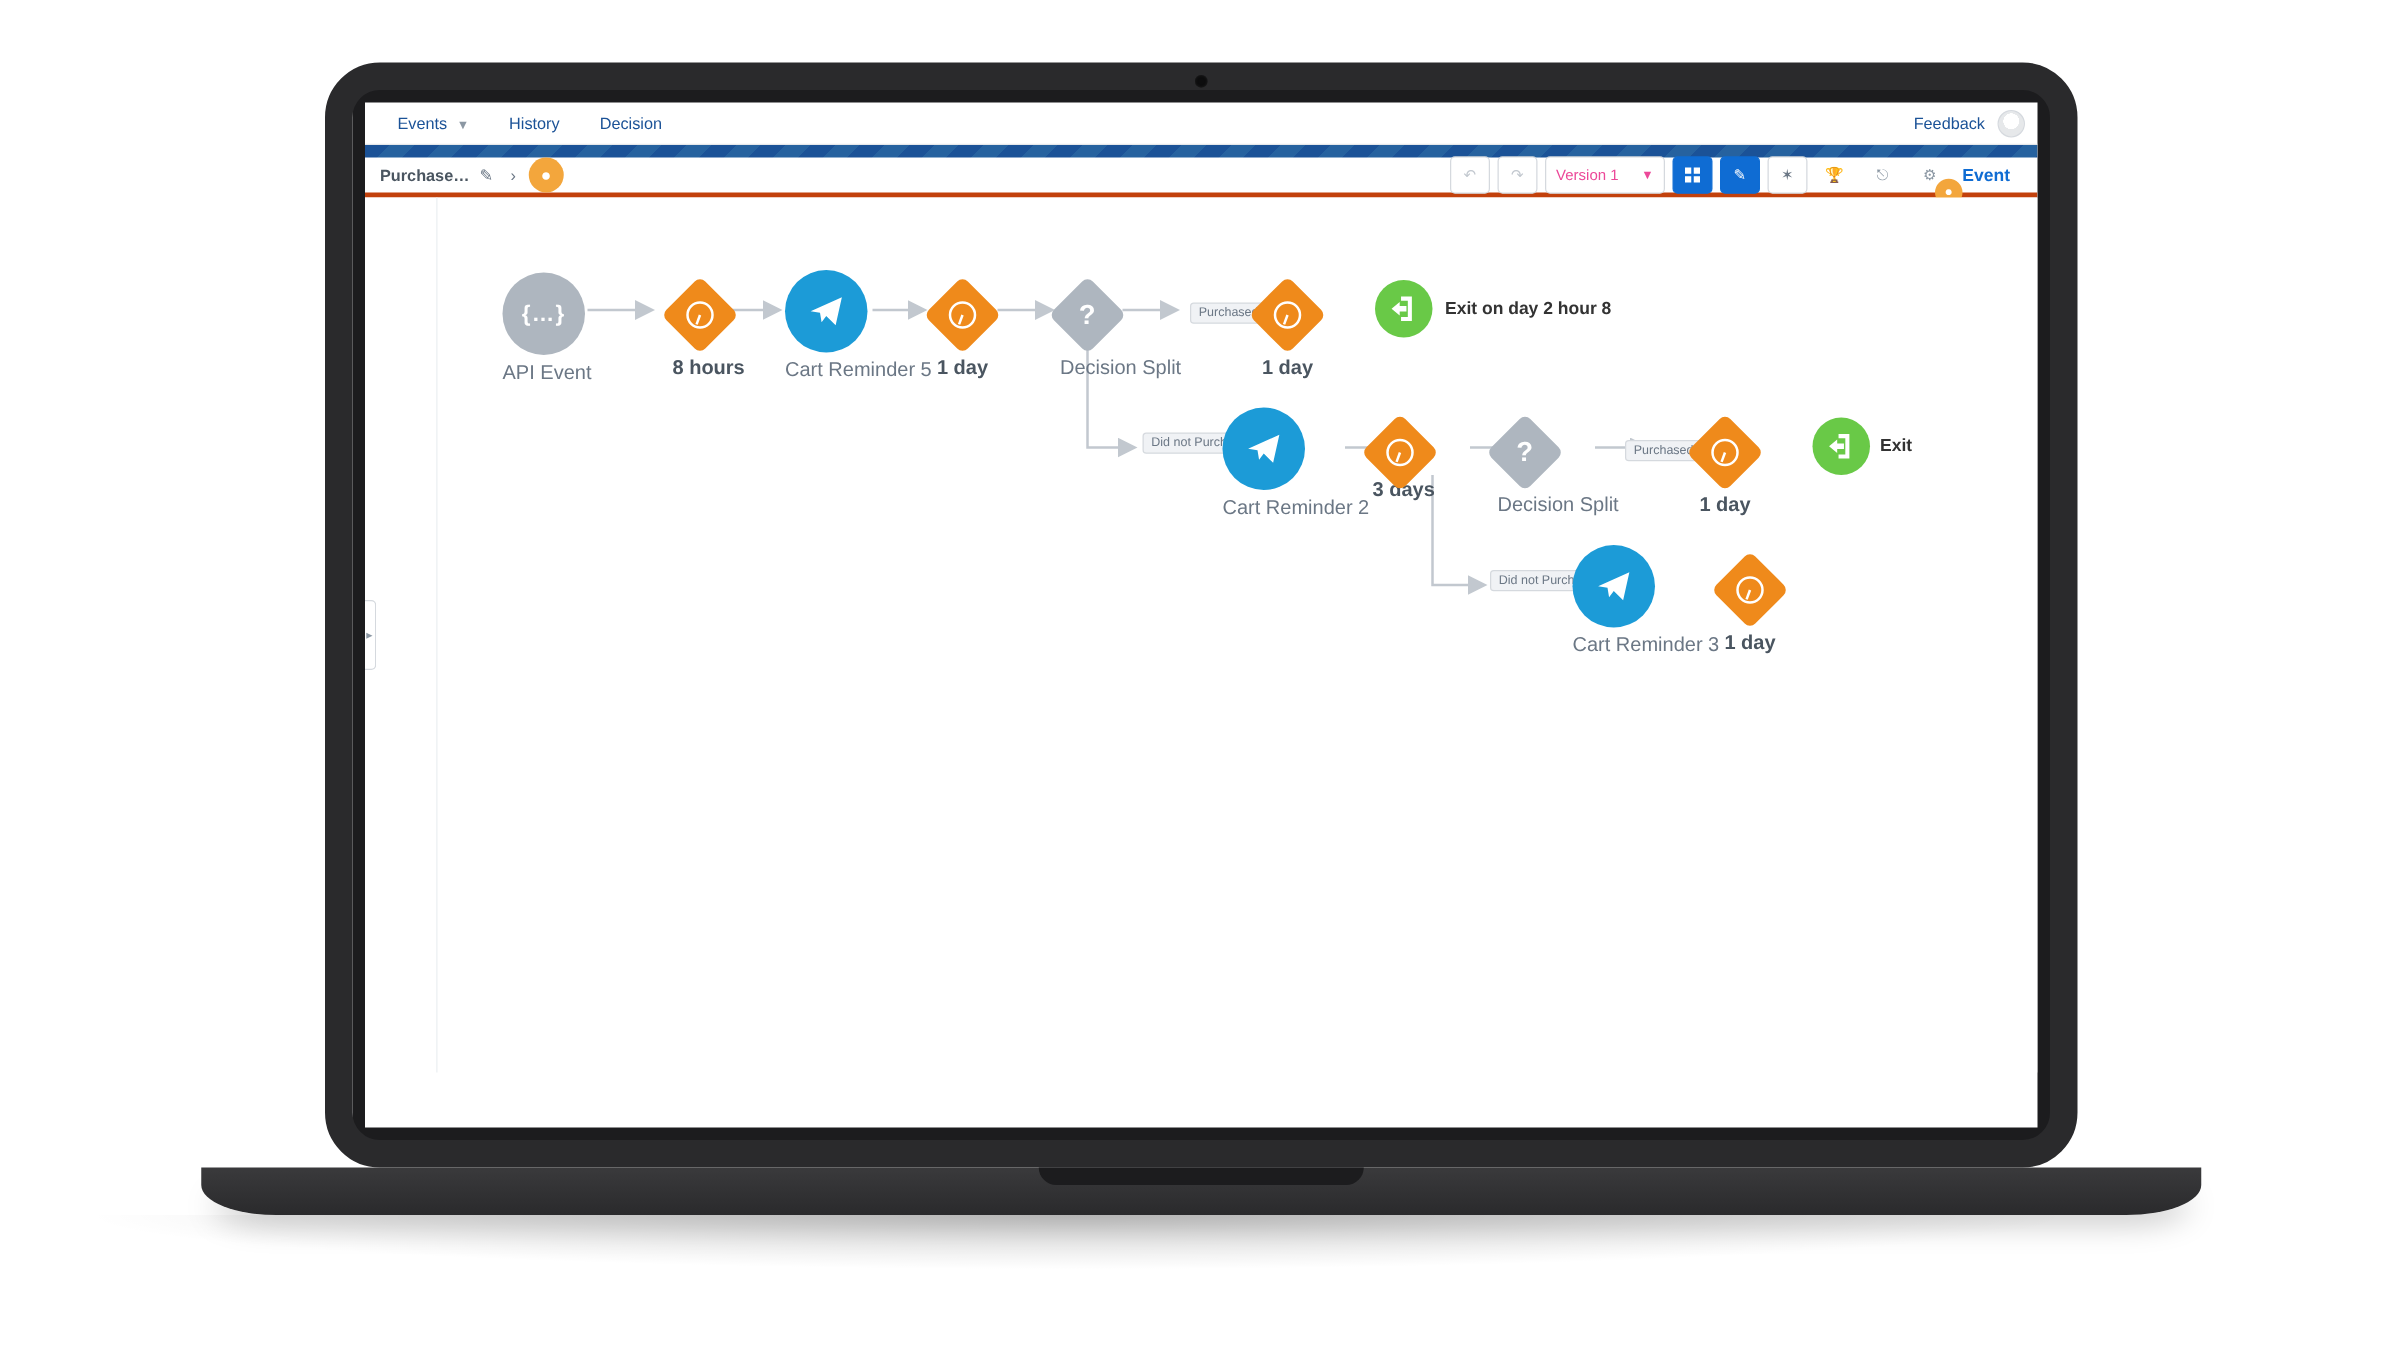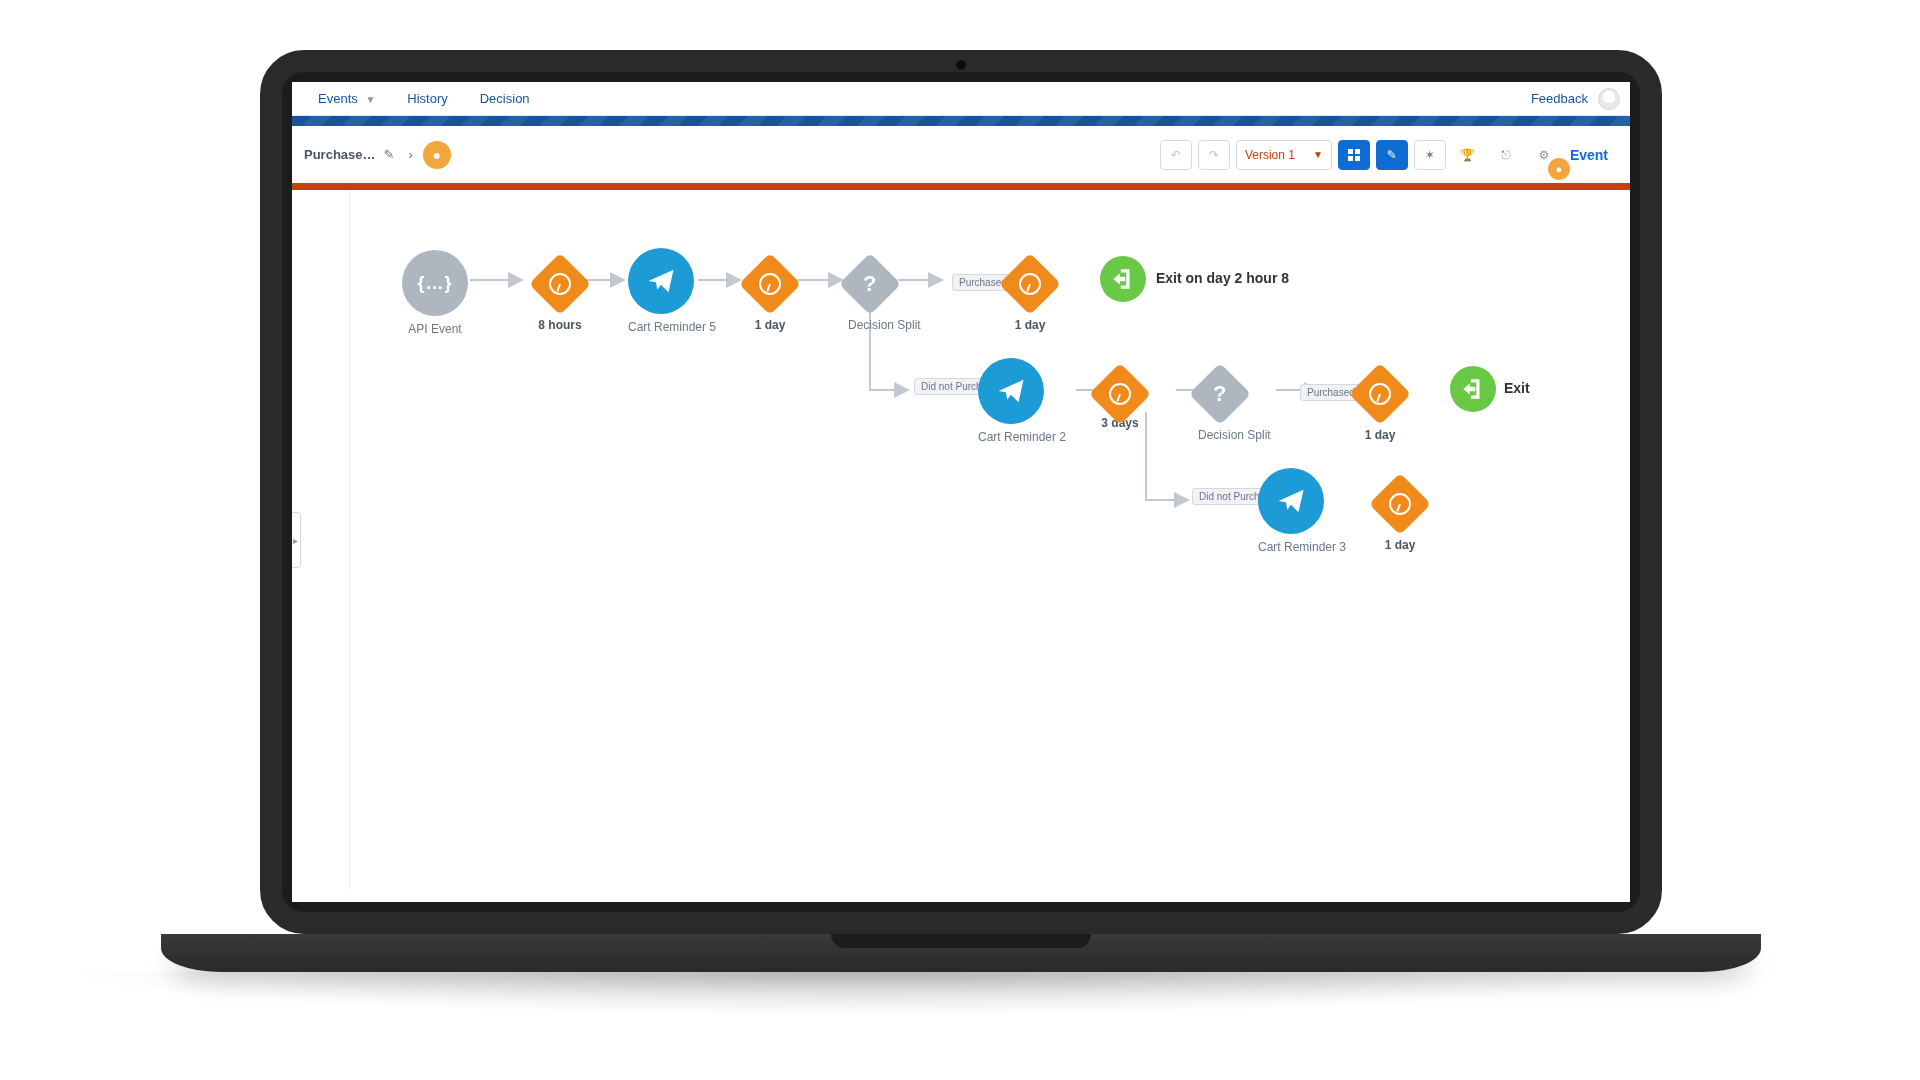--- a/index.html
+++ b/index.html
@@ -71,22 +71,22 @@
     height: 28px; background: #f3a63c;
     color: #7a4c10; font-size: 12px;
     display: flex; align-items: center; padding: 0 12px;
   }
   .bluebar {
     height: 10px;
     background: repeating-linear-gradient(135deg,#1b5297 0 14px,#26629f 14px 28px);
   }
 
   .toolbar {
-    height: 64px; display: flex; align-items: center;
-    padding: 0 12px; border-bottom: 7px solid #c2410c;
+    height: 32px; display: flex; align-items: center;
+    padding: 0 12px; border-bottom: 4px solid #c2410c;
     font-size: 13px;
     text-align: right;
   }
   .title { font-weight: 600; color: #4a5560; }
   .pencil { margin: 0 8px; color: #6b7785; }
   .crumb { color: #6b7785; margin: 0 6px; }
   .tipcoin {
     width: 28px; height: 28px; border-radius: 50%;
     background: #f3a63c; display: inline-flex;
     align-items: center; justify-content: center;
@@ -97,40 +97,40 @@
   .btn {
     height: 30px; min-width: 30px;
     border: 1px solid #d5d9de; border-radius: 4px;
     background: #fff; color: #6b7785;
     display: inline-flex; align-items: center; justify-content: center;
     padding: 0 8px; margin-left: 6px; font-size: 12px;
     cursor: pointer;
   }
   .btn.icon { padding: 0; width: 32px; }
   .btn.disabled { color: #c2c8cf; }
-  .btn.version { width: 96px; justify-content: space-between; color:#c2410c; }
+  .btn.version { width: 96px; justify-content: space-between; color:#ec4899; }
   .btn.primary { background: #0f6cd3; border-color: #0f6cd3; color: #fff; }
   .btn.plain { border: none; background: none; }
   .save-link { color:#0f6cd3; font-weight:600; padding:0 10px; font-size:14px; }
 
   
   .canvas { position: relative; width: 100%; height: calc(100% - 120px); background:#fff; }
   .sidegutter { position:absolute; left:0; top:0; width:58px; height:100%; border-right:1px solid #eceff2; }
   .sidegutter .edge-tab {
     position:absolute; top:46%; left:-1px; width:10px; height:56px;
     border:1px solid #d5d9de; border-left:none; border-radius:0 4px 4px 0;
     background:#fff; display:flex; align-items:center; justify-content:center;
     color:#8b97a3; font-size:10px;
   }
 
   svg.flow { position:absolute; left:58px; top:0; }
 
   
   .node { position:absolute; text-align:center; }
-  .node .label { font-size:12px; color:#4a5560; margin-top:6px; font-weight:600; white-space:nowrap; }
+  .node .label { font-size:16px; color:#4a5560; margin-top:6px; font-weight:600; white-space:nowrap; }
   .node .label.weak { color:#6b7785; font-weight:500; }
 
   .circle { width:56px; height:56px; border-radius:50%; display:flex; align-items:center; justify-content:center; }
   .circle.big { width:66px; height:66px; }
   .circle.gray { background:#aeb6bf; color:#fff; font-size:20px; font-weight:700; }
   .circle.blue { background:#1c9bd7; color:#fff; }
   .circle.green { background:#69c947; color:#fff; }
 
   .diamond {
     width:44px; height:44px; transform:rotate(45deg);

